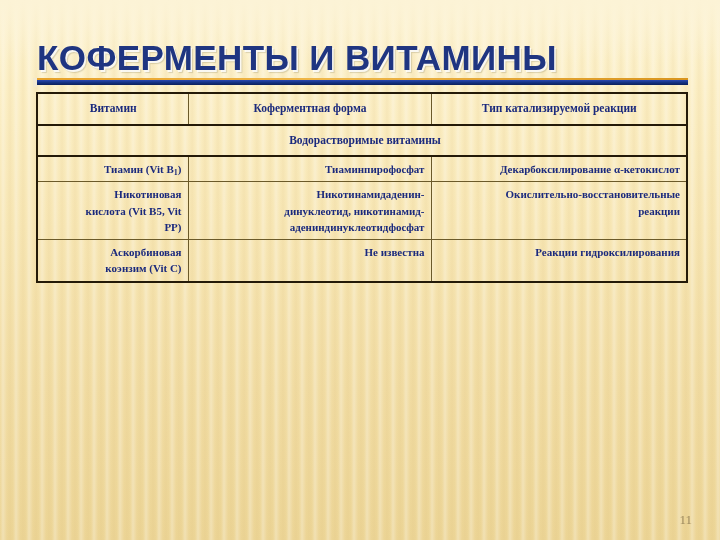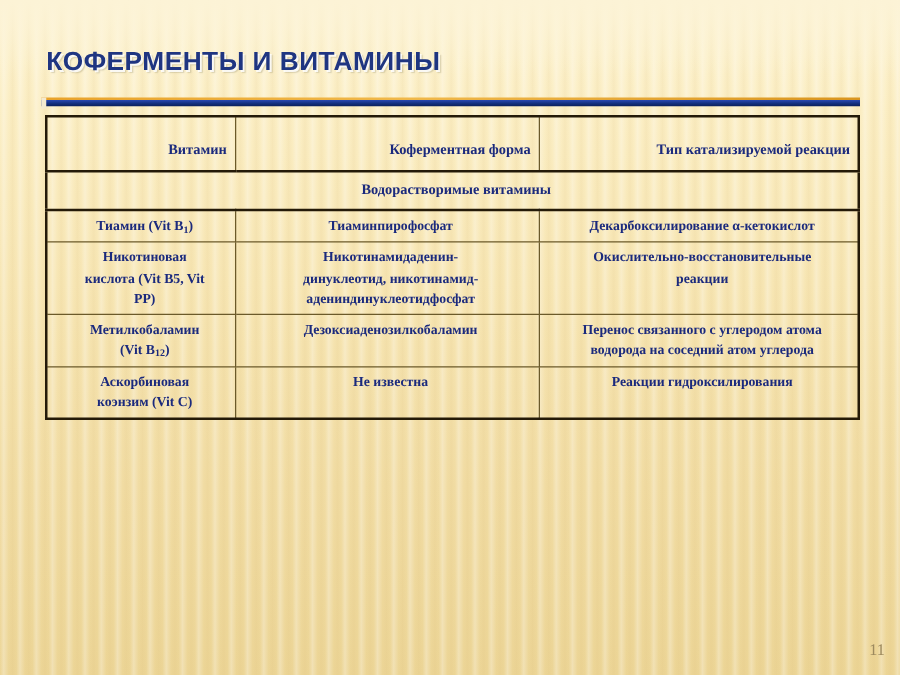--- a/index.html
+++ b/index.html
@@ -48,21 +48,21 @@
     pointer-events: none;
   }
 
   
   #title {
     position: absolute;
     left: 37px;
     top: 38px;
     font-family: "Liberation Sans", sans-serif;
     font-weight: bold;
-    font-size: 21px;
+    font-size: 35px;
     letter-spacing: 0.4px;
     color: #1f3581;
     text-shadow: 1.5px 1.5px 0 rgba(255,255,255,0.85), 2.5px 2.5px 1px rgba(120,110,70,0.25);
     white-space: nowrap;
   }
 
   
   #divider {
     position: absolute;
     left: 33px;
@@ -110,48 +110,48 @@
   #vitamin-table td,
   #vitamin-table th {
     border: 1px solid #6b5a2a;
     color: #1b2a7d;
     font-family: "Liberation Serif", serif;
     font-weight: bold;
     font-size: 11px;
     line-height: 1.48;
     padding: 4px 6px 4px 7px;
     vertical-align: top;
+    text-align: right;
+    background: transparent;
+  }
+  #vitamin-table thead th {
     text-align: center;
-    background: transparent;
-  }
-  #vitamin-table thead th {
-    text-align: right;
     font-size: 11.5px;
-    padding-top: 18px;
+    padding-top: 6px;
     padding-bottom: 7px;
     border-bottom: 2px solid #241a08;
   }
   #vitamin-table tr.section-row td {
     text-align: center;
     font-size: 11.5px;
     padding-top: 6px;
     padding-bottom: 6px;
     border-bottom: 2px solid #241a08;
   }
   #vitamin-table tbody tr td {
     border-top: 1px solid #7a6733;
     padding-left: 12px;
   }
   .cell-lines > span { display: block; }
   sub { font-size: 8px; vertical-align: baseline; position: relative; top: 2px; }
 
   
   #page-number {
     position: absolute;
-    right: 12px;
+    right: 28px;
     bottom: 12px;
     font-family: "Liberation Serif", serif;
     font-size: 13px;
     color: #9d8a5e;
   }
 </style>
 </head>
 <body>
 
 <div id="slide">
@@ -204,33 +204,20 @@
             <span>динуклеотид, никотинамид-</span>
             <span>адениндинуклеотидфосфат</span>
           </td>
           <td class="cell-lines">
             <span>Окислительно-восстановительные</span>
             <span>реакции</span>
           </td>
         </tr>
         <tr>
           <td class="cell-lines">
-            <span>Метилкобаламин</span>
-            <span>(Vit B<sub>12</sub>)</span>
-          </td>
-          <td class="cell-lines">
-            <span>Дезоксиаденозилкобаламин</span>
-          </td>
-          <td class="cell-lines">
-            <span>Перенос связанного с углеродом атома</span>
-            <span>водорода на соседний атом углерода</span>
-          </td>
-        </tr>
-        <tr>
-          <td class="cell-lines">
             <span>Аскорбиновая</span>
             <span>коэнзим (Vit C)</span>
           </td>
           <td class="cell-lines">
             <span>Не известна</span>
           </td>
           <td class="cell-lines">
             <span>Реакции гидроксилирования</span>
           </td>
         </tr>

